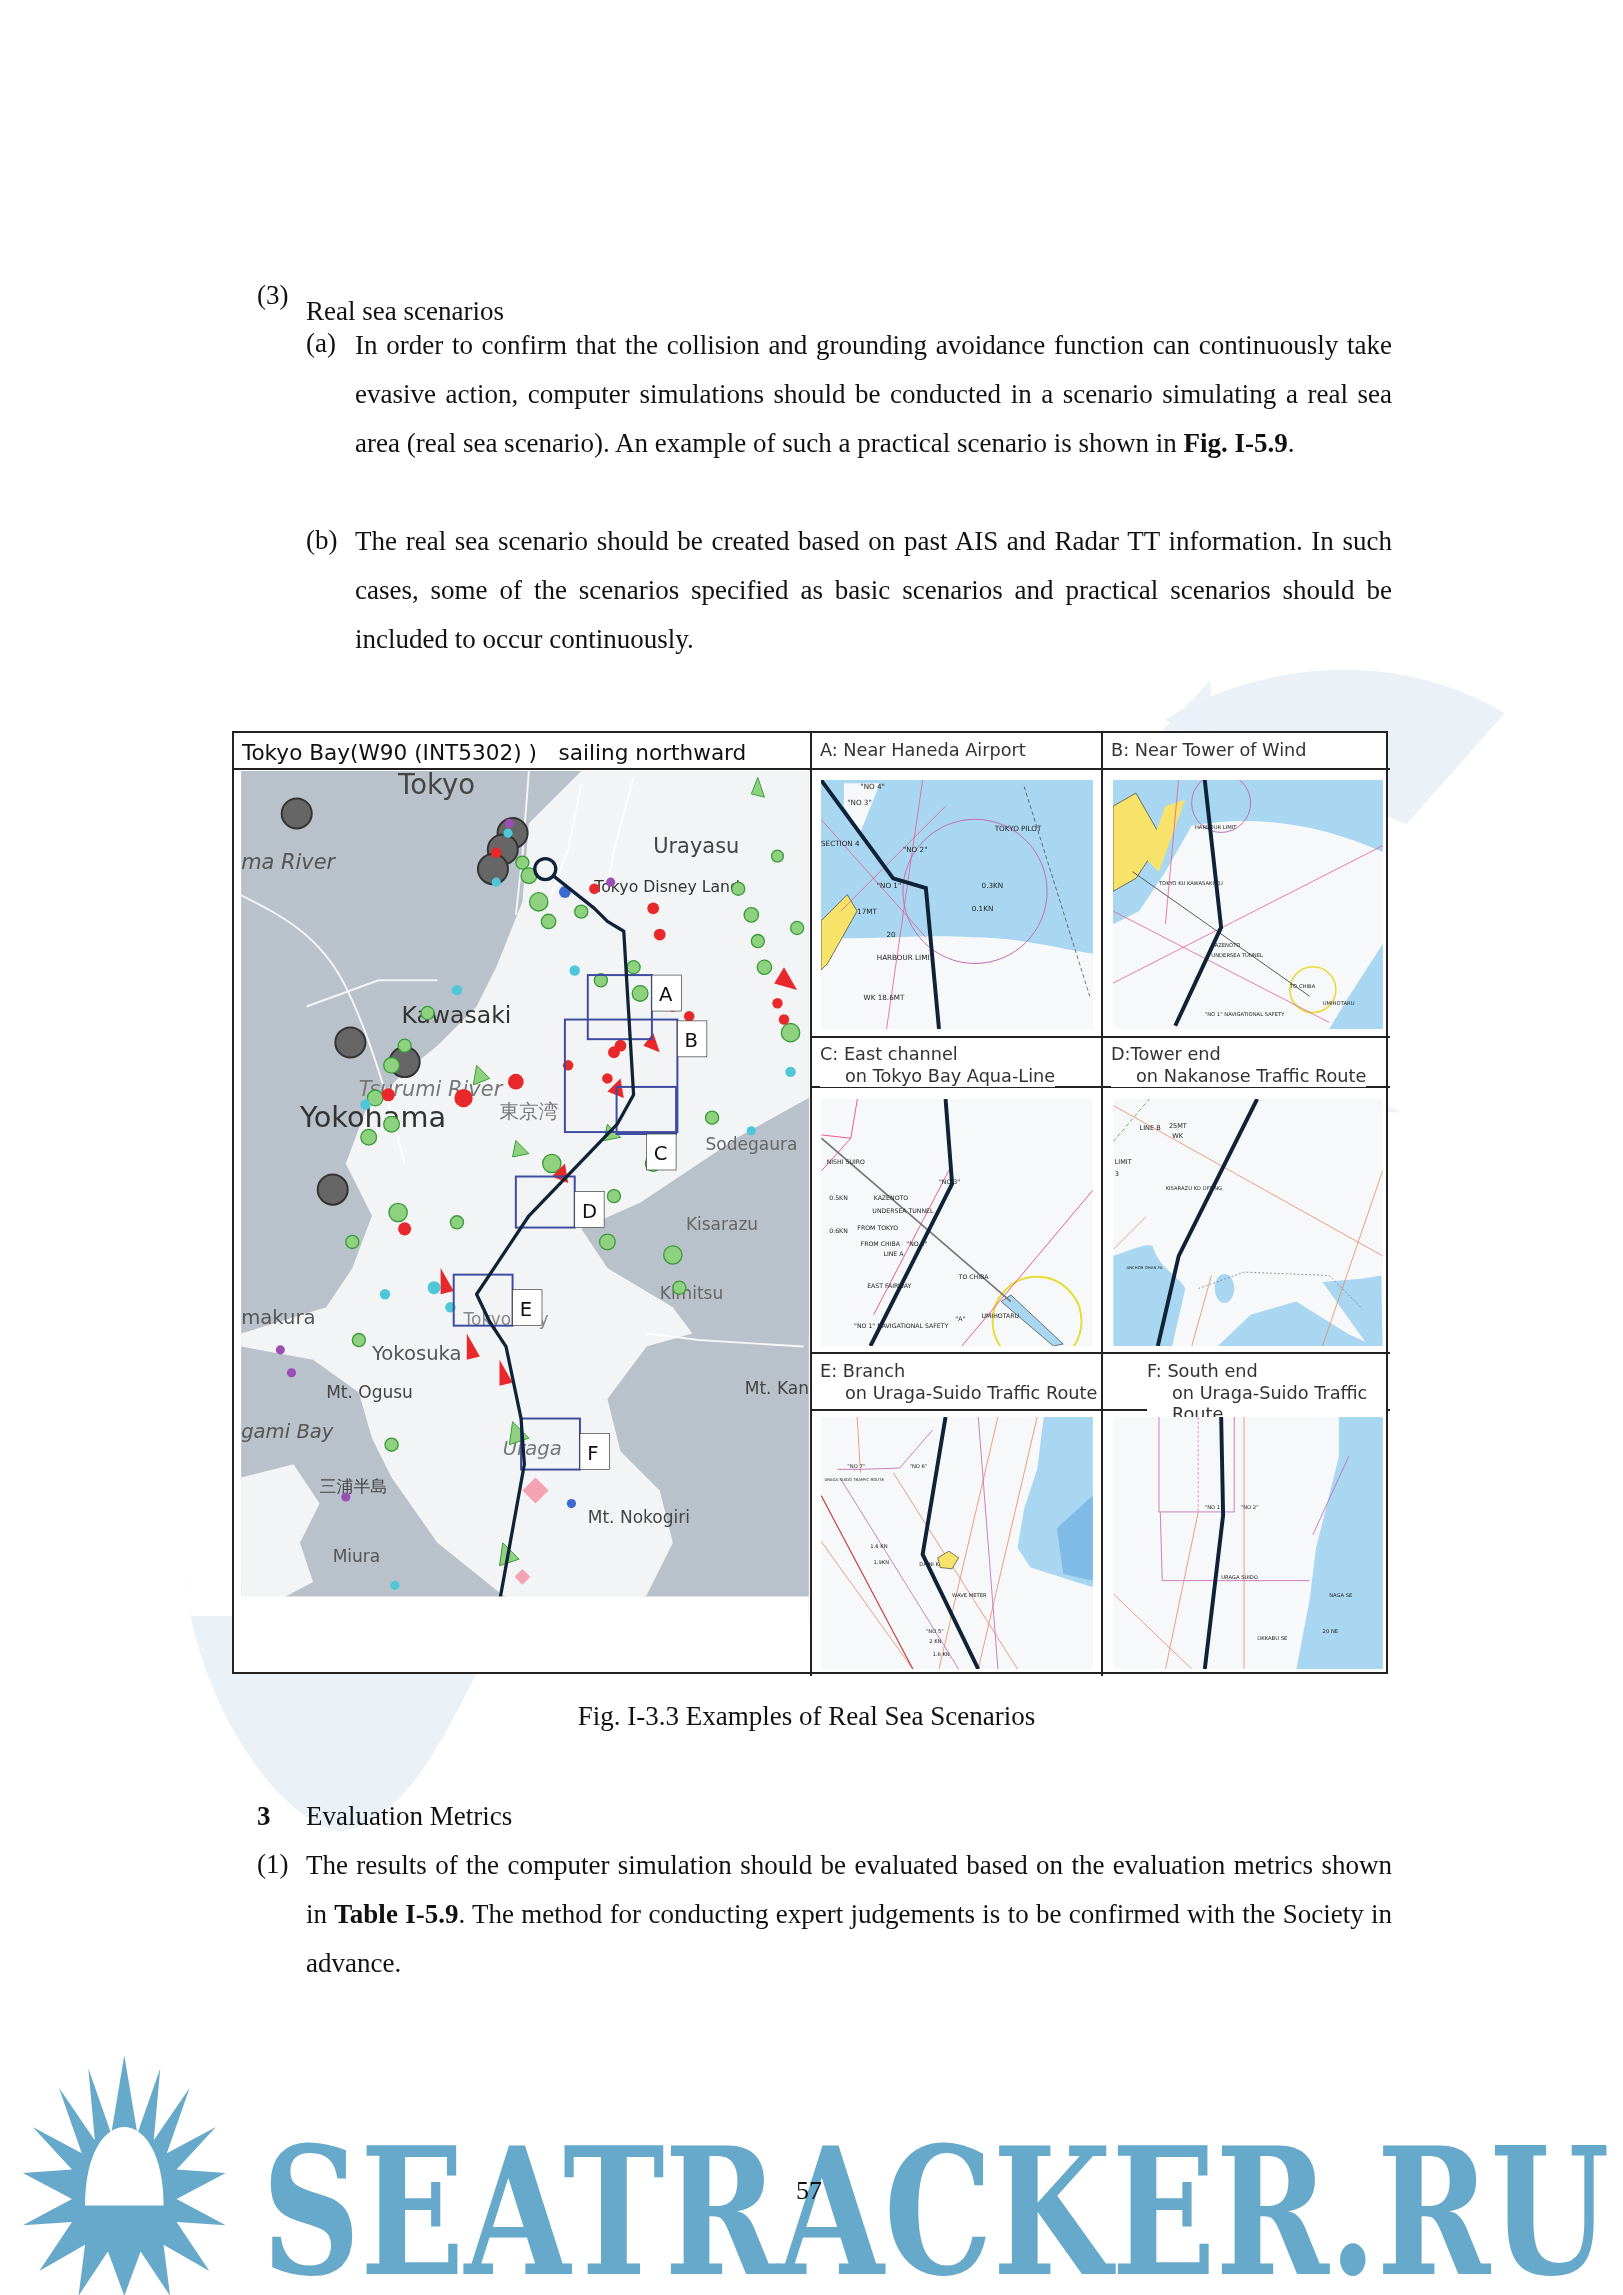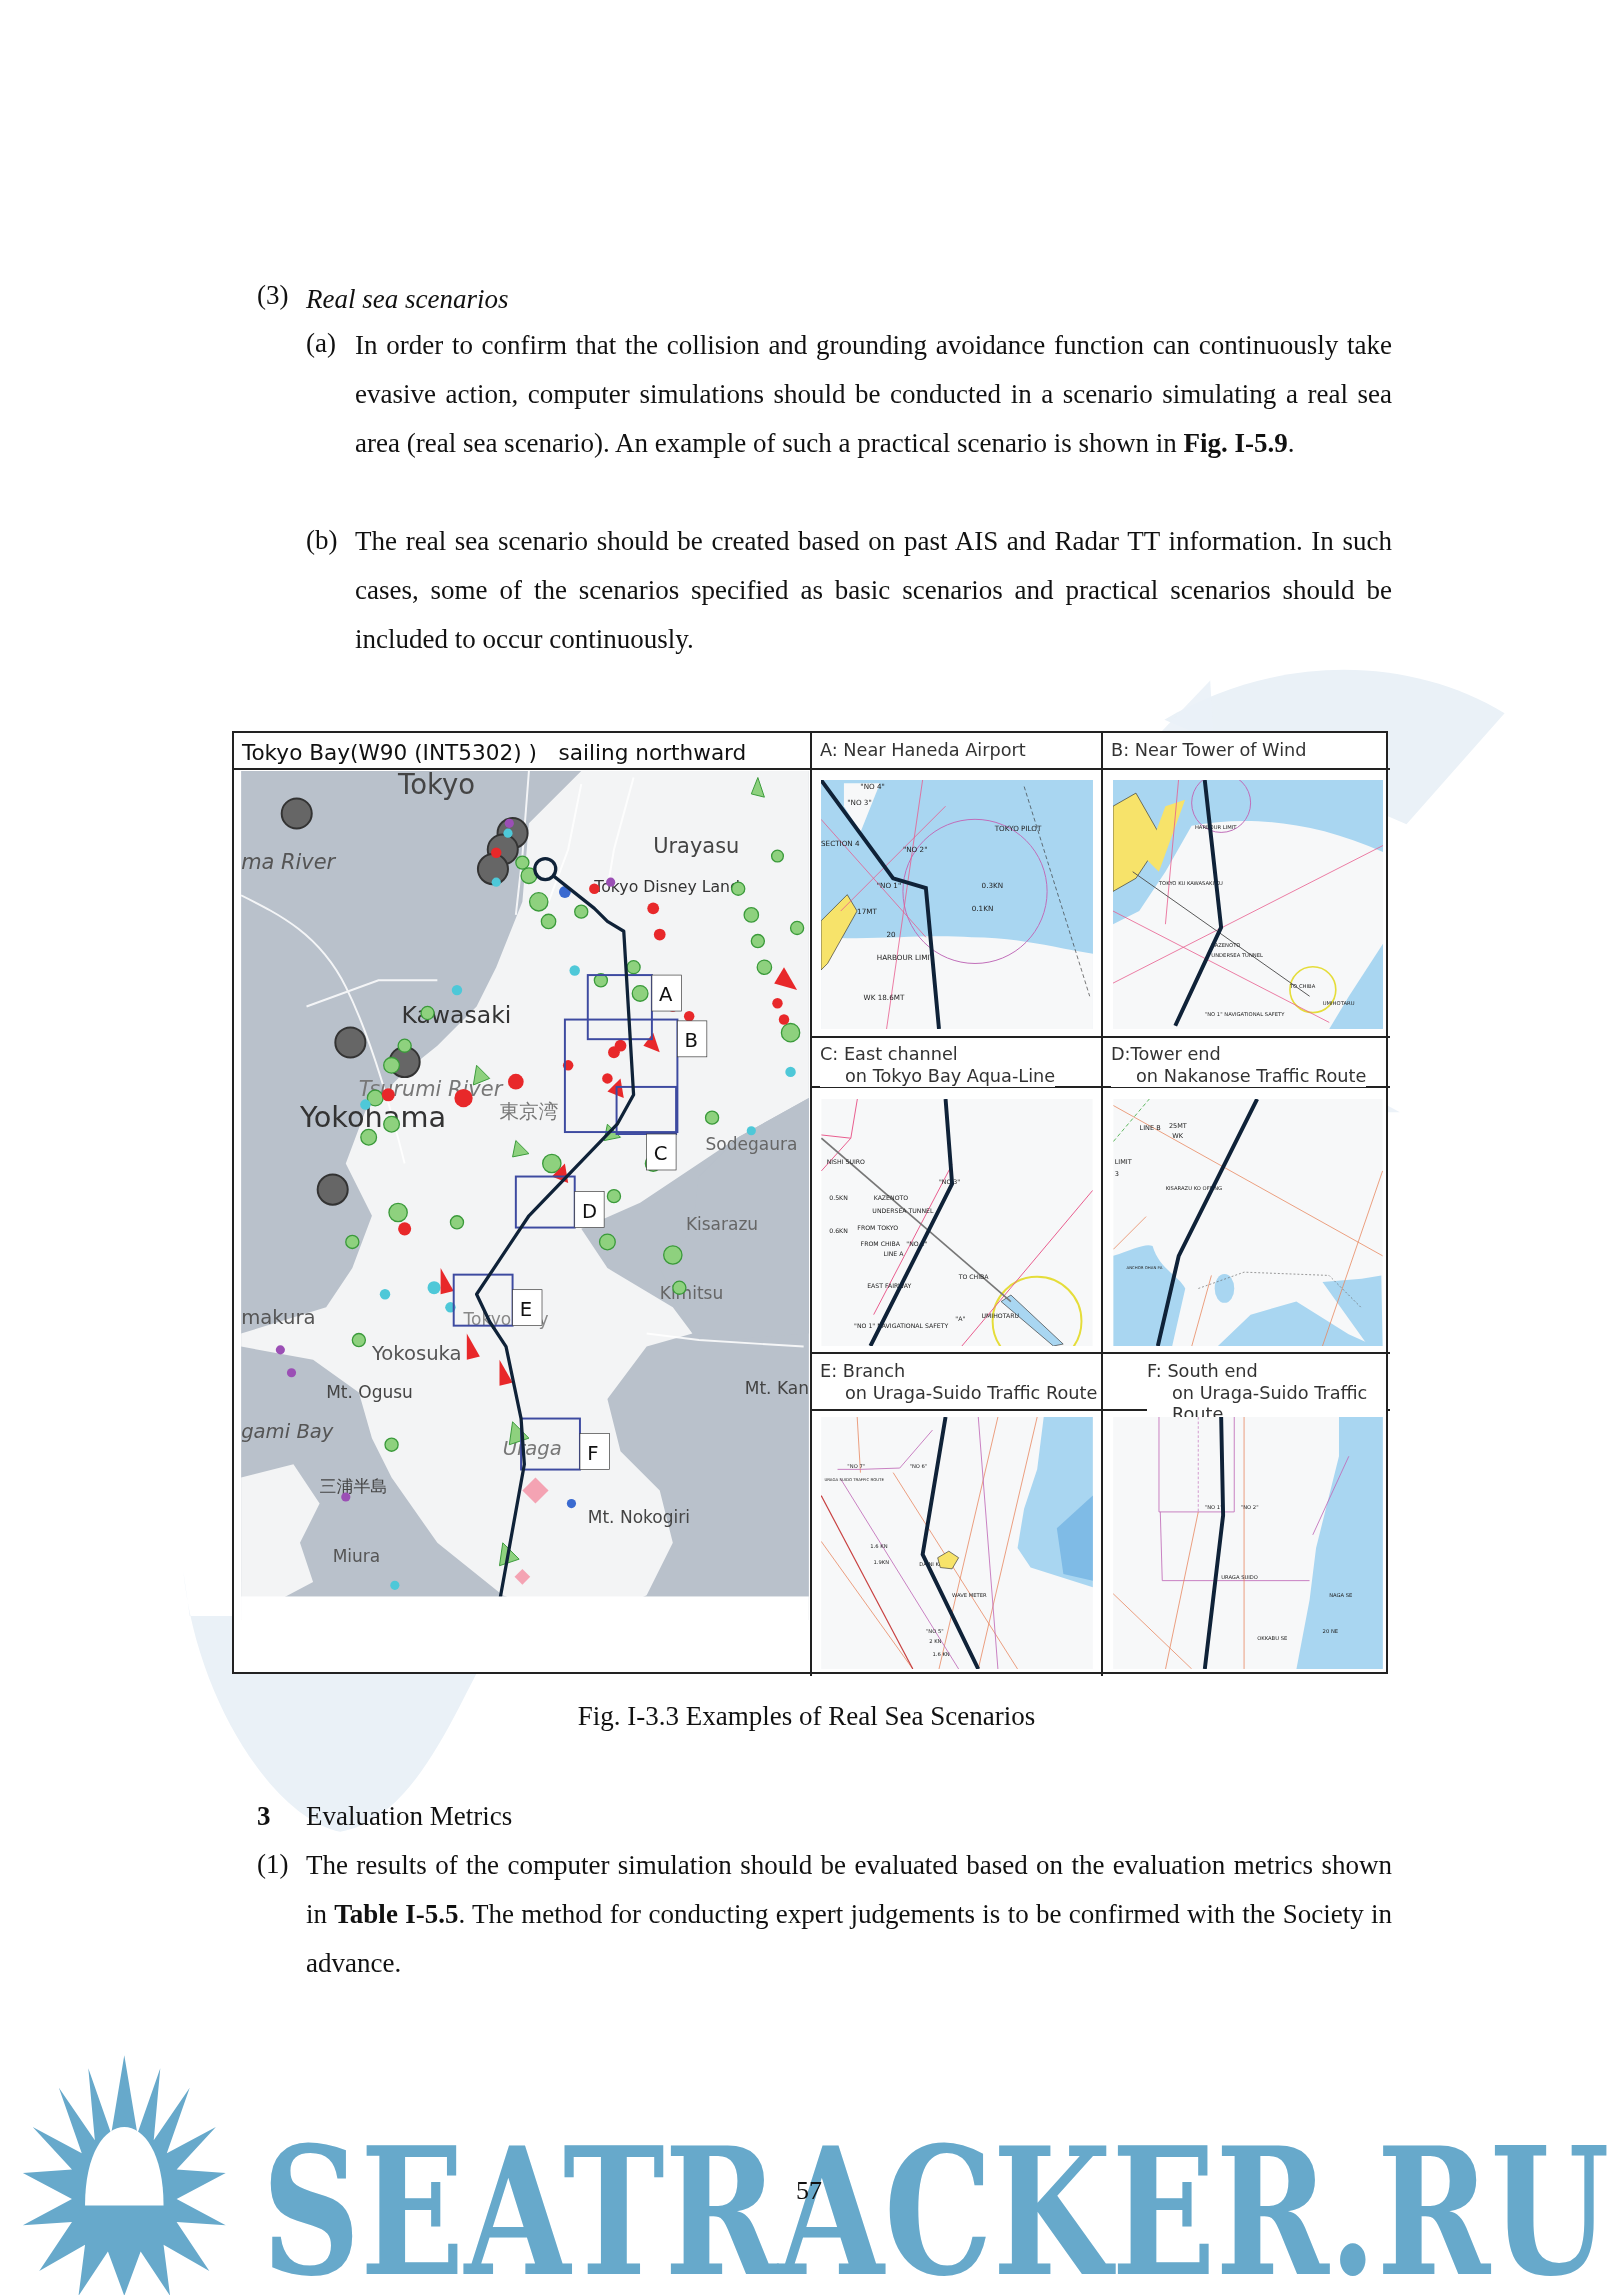--- a/index.html
+++ b/index.html
@@ -27,21 +27,21 @@
 <svg class="wm" viewBox="0 0 2481 3508">
   <g fill="#eaf1f7">
     <path d="M2300 1090 C 2150 1000, 1950 1000, 1780 1100 L 2150 1260 Z"></path>
     <path d="M1850 1040 L 1880 1560 L 2140 1700 L 1860 1700 L 1720 2250 L 1640 1260 Z" opacity="0.9"></path>
     <path d="M1570 1250 L 1230 1700 L 1450 2050 L 1700 2050 Z" opacity="0.8"></path>
     <path d="M280 2400 C 300 2600, 420 2780, 520 2800 C 640 2780, 700 2600, 760 2500 L 760 2470 L 290 2470 Z"></path>
   </g>
 </svg>
 
 <div class="para-label" style="left:257px; top:280px;">(3)</div>
-<div class="para-label" style="left:306px; top:284px;font-style:italic;">Real sea scenarios</div>
+<div class="para-label" style="left:306px; top:296px;">Real sea scenarios</div>
 
 <div class="para-label" style="left:306px; top:328px;">(a)</div>
 <div class="txt justify" style="left:355px; top:321px; width:1037px;">
   <span>In order to confirm that the collision and grounding avoidance function can continuously take evasive action, computer simulations should be conducted in a scenario simulating a real sea area (real sea scenario). An example of such a practical scenario is shown in </span><b>Fig. I-5.9</b><span>.</span>
 </div>
 
 <div class="para-label" style="left:306px; top:525px;">(b)</div>
 <div class="txt justify" style="left:355px; top:517px; width:1037px;">The real sea scenario should be created based on past AIS and Radar TT information. In such cases, some of the scenarios specified as basic scenarios and practical scenarios should be included to occur continuously.</div>
 
 <div class="fig-table">
@@ -441,21 +441,21 @@
   </svg>
 </div>
 
 <div class="caption">Fig. I-3.3 Examples of Real Sea Scenarios</div>
 
 <div class="para-label" style="left:257px; top:1801px; font-weight:bold;">3</div>
 <div class="para-label" style="left:306px; top:1801px;">Evaluation Metrics</div>
 
 <div class="para-label" style="left:257px; top:1849px;">(1)</div>
 <div class="txt justify" style="left:306px; top:1841px; width:1086px;">
-  <span>The results of the computer simulation should be evaluated based on the evaluation metrics shown in </span><b>Table I-5.5</b><span>. The method for conducting expert judgements is to be confirmed with the Society in advance.</span>
+  <span>The results of the computer simulation should be evaluated based on the evaluation metrics shown in </span><b>Table I-5.9</b><span>. The method for conducting expert judgements is to be confirmed with the Society in advance.</span>
 </div>
 
 <svg class="footer-logo" viewBox="0 0 2481 368">
   <g fill="#67a9cb">
     <polygon points="190,0 210,120 245,20 235,130 290,50 255,150 330,110 270,175 345,180 270,220 345,260 270,255 320,330 250,290 260,368 215,300 190,368 165,300 120,368 130,290 60,330 110,255 35,260 110,220 35,180 110,175 50,110 125,150 90,50 145,130 135,20 170,120"></polygon>
     <path d="M130 230 C 130 150, 160 110, 190 110 C 220 110, 250 150, 250 230 Z" fill="#ffffff"></path>
   </g>
   <text x="400" y="335" font-family="DejaVu Serif, serif" font-weight="bold" font-size="270" fill="#67a9cb" textLength="2060" lengthAdjust="spacingAndGlyphs">SEATRACKER.RU</text>
 </svg>
 <div class="page-num">57</div>

